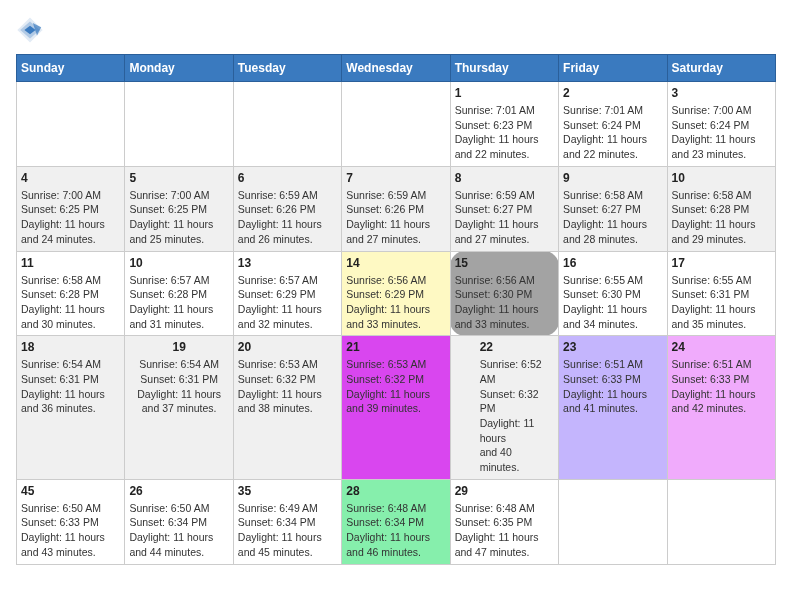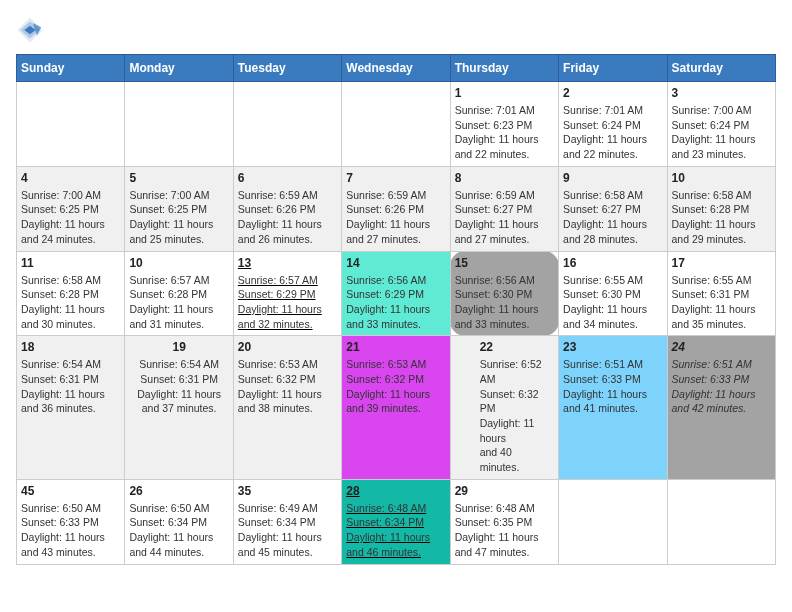--- a/index.html
+++ b/index.html
@@ -158,25 +158,25 @@
       </tr>
       <tr>
         <td style="background: rgb(255, 255, 255);">
           <span class="day-number">11</span>
           <div class="day-info">Sunrise: 6:58 AM<br>Sunset: 6:28 PM<br>Daylight: 11 hours<br>and 30 minutes.</div>
         </td>
         <td style="background: rgb(255, 255, 255);">
           <span class="day-number">10</span>
           <div class="day-info">Sunrise: 6:57 AM<br>Sunset: 6:28 PM<br>Daylight: 11 hours<br>and 31 minutes.</div>
         </td>
-        <td style="background: rgb(255, 255, 255); text-decoration: underline;">
+        <td style="background: rgb(255, 255, 255);">
           <span class="day-number">13</span>
           <div class="day-info">Sunrise: 6:57 AM<br>Sunset: 6:29 PM<br>Daylight: 11 hours<br>and 32 minutes.</div>
         </td>
-        <td style="background: #5eead4; margin-left: 10px;">
+        <td style="background: #fef9c3; margin-left: 10px;">
           <span class="day-number">14</span>
           <div class="day-info">Sunrise: 6:56 AM<br>Sunset: 6:29 PM<br>Daylight: 11 hours<br>and 33 minutes.</div>
         </td>
         <td style="background: #a3a3a3; border-radius: 15px;">
           <span class="day-number">15</span>
           <div class="day-info">Sunrise: 6:56 AM<br>Sunset: 6:30 PM<br>Daylight: 11 hours<br>and 33 minutes.</div>
         </td>
         <td style="background: rgb(255, 255, 255);">
           <span class="day-number">16</span>
           <div class="day-info">Sunrise: 6:55 AM<br>Sunset: 6:30 PM<br>Daylight: 11 hours<br>and 34 minutes.</div>
@@ -200,43 +200,43 @@
           <div class="day-info">Sunrise: 6:53 AM<br>Sunset: 6:32 PM<br>Daylight: 11 hours<br>and 38 minutes.</div>
         </td>
         <td style="background: #d946ef;">
           <span class="day-number">21</span>
           <div class="day-info">Sunrise: 6:53 AM<br>Sunset: 6:32 PM<br>Daylight: 11 hours<br>and 39 minutes.</div>
         </td>
         <td style="background: rgb(240, 240, 240); padding-left: 29px;">
           <span class="day-number">22</span>
           <div class="day-info">Sunrise: 6:52 AM<br>Sunset: 6:32 PM<br>Daylight: 11 hours<br>and 40 minutes.</div>
         </td>
-        <td style="background: #7dd3fc;">
+        <td style="background: #c4b5fd;">
           <span class="day-number">23</span>
           <div class="day-info">Sunrise: 6:51 AM<br>Sunset: 6:33 PM<br>Daylight: 11 hours<br>and 41 minutes.</div>
         </td>
-        <td style="background: #a3a3a3; font-style: italic;">
+        <td style="background: #f0abfc;">
           <span class="day-number">24</span>
           <div class="day-info">Sunrise: 6:51 AM<br>Sunset: 6:33 PM<br>Daylight: 11 hours<br>and 42 minutes.</div>
         </td>
       </tr>
       <tr>
         <td style="background: rgb(255, 255, 255);">
           <span class="day-number">45</span>
           <div class="day-info">Sunrise: 6:50 AM<br>Sunset: 6:33 PM<br>Daylight: 11 hours<br>and 43 minutes.</div>
         </td>
         <td style="background: rgb(255, 255, 255); margin-top: 32px;">
           <span class="day-number">26</span>
           <div class="day-info">Sunrise: 6:50 AM<br>Sunset: 6:34 PM<br>Daylight: 11 hours<br>and 44 minutes.</div>
         </td>
         <td style="background: rgb(255, 255, 255);">
           <span class="day-number">35</span>
           <div class="day-info">Sunrise: 6:49 AM<br>Sunset: 6:34 PM<br>Daylight: 11 hours<br>and 45 minutes.</div>
         </td>
-        <td style="background: #14b8a6; text-decoration: underline;">
+        <td style="background: #86efac;">
           <span class="day-number">28</span>
           <div class="day-info">Sunrise: 6:48 AM<br>Sunset: 6:34 PM<br>Daylight: 11 hours<br>and 46 minutes.</div>
         </td>
         <td style="background: rgb(255, 255, 255);">
           <span class="day-number">29</span>
           <div class="day-info">Sunrise: 6:48 AM<br>Sunset: 6:35 PM<br>Daylight: 11 hours<br>and 47 minutes.</div>
         </td>
         <td class="empty-cell" style="background: rgb(255, 255, 255);"></td>
         <td class="empty-cell" style="background: rgb(255, 255, 255);"></td>
       </tr>

